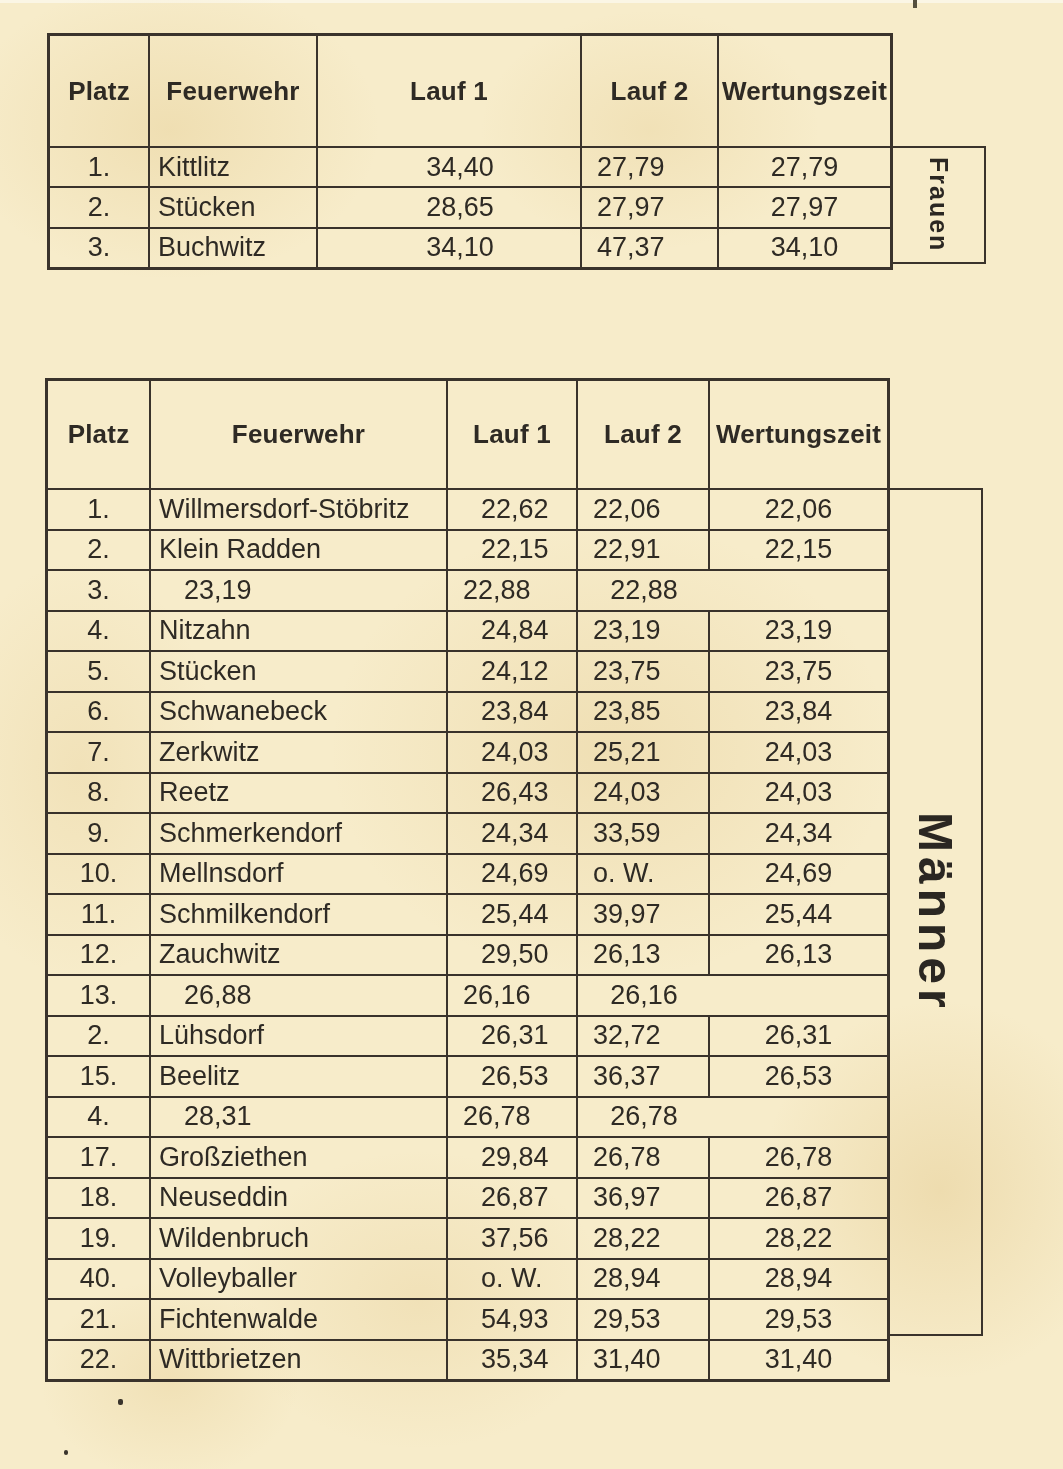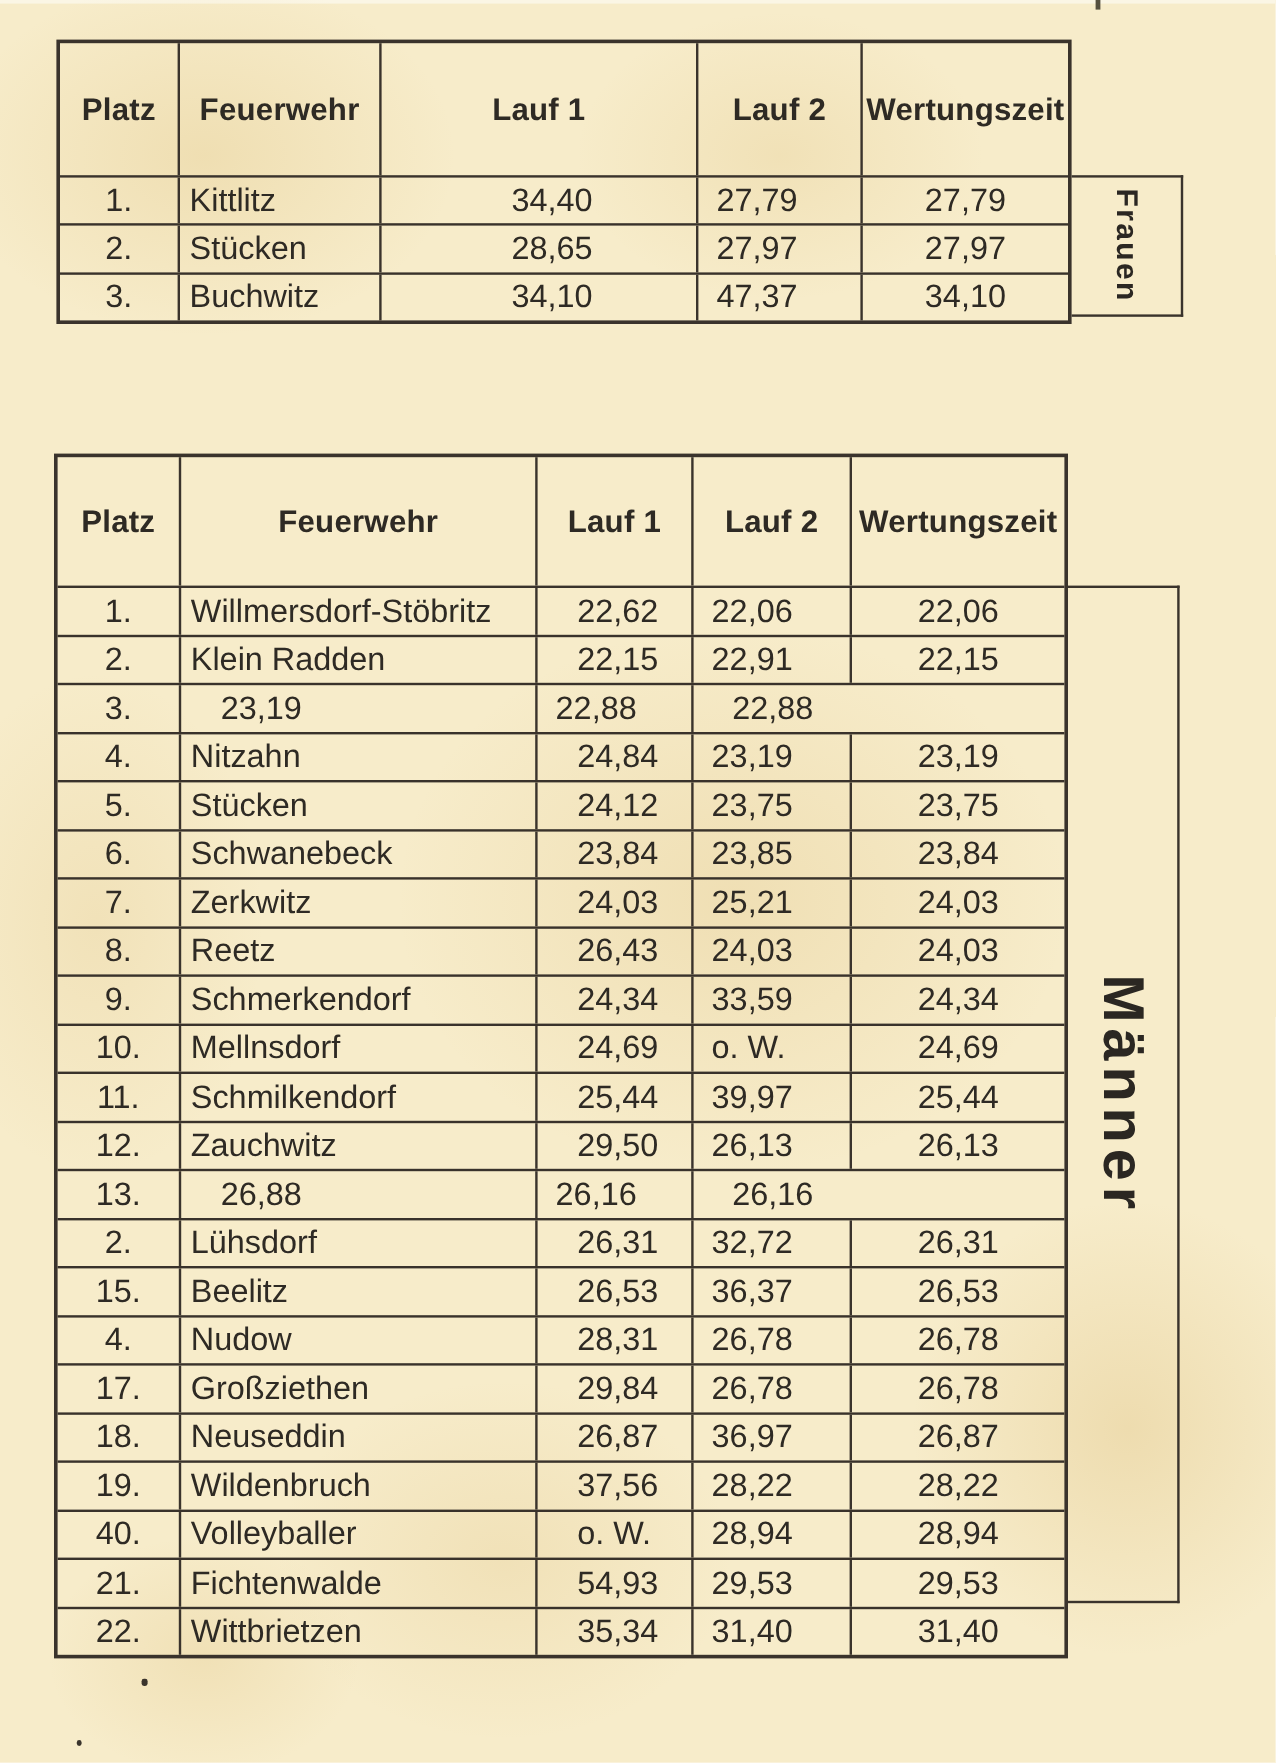--- a/index.html
+++ b/index.html
@@ -237,21 +237,20 @@
         </div>
         <div class="row">
           <div class="cell c0">15.</div>
           <div class="cell c1">Beelitz</div>
           <div class="cell c2">26,53</div>
           <div class="cell c3">36,37</div>
           <div class="cell c4">26,53</div>
         </div>
         <div class="row">
           <div class="cell c0">4.</div>
-          <div class="cell c1">Nudow</div>
           <div class="cell c2">28,31</div>
           <div class="cell c3">26,78</div>
           <div class="cell c4">26,78</div>
         </div>
         <div class="row">
           <div class="cell c0">17.</div>
           <div class="cell c1">Großziethen</div>
           <div class="cell c2">29,84</div>
           <div class="cell c3">26,78</div>
           <div class="cell c4">26,78</div>

